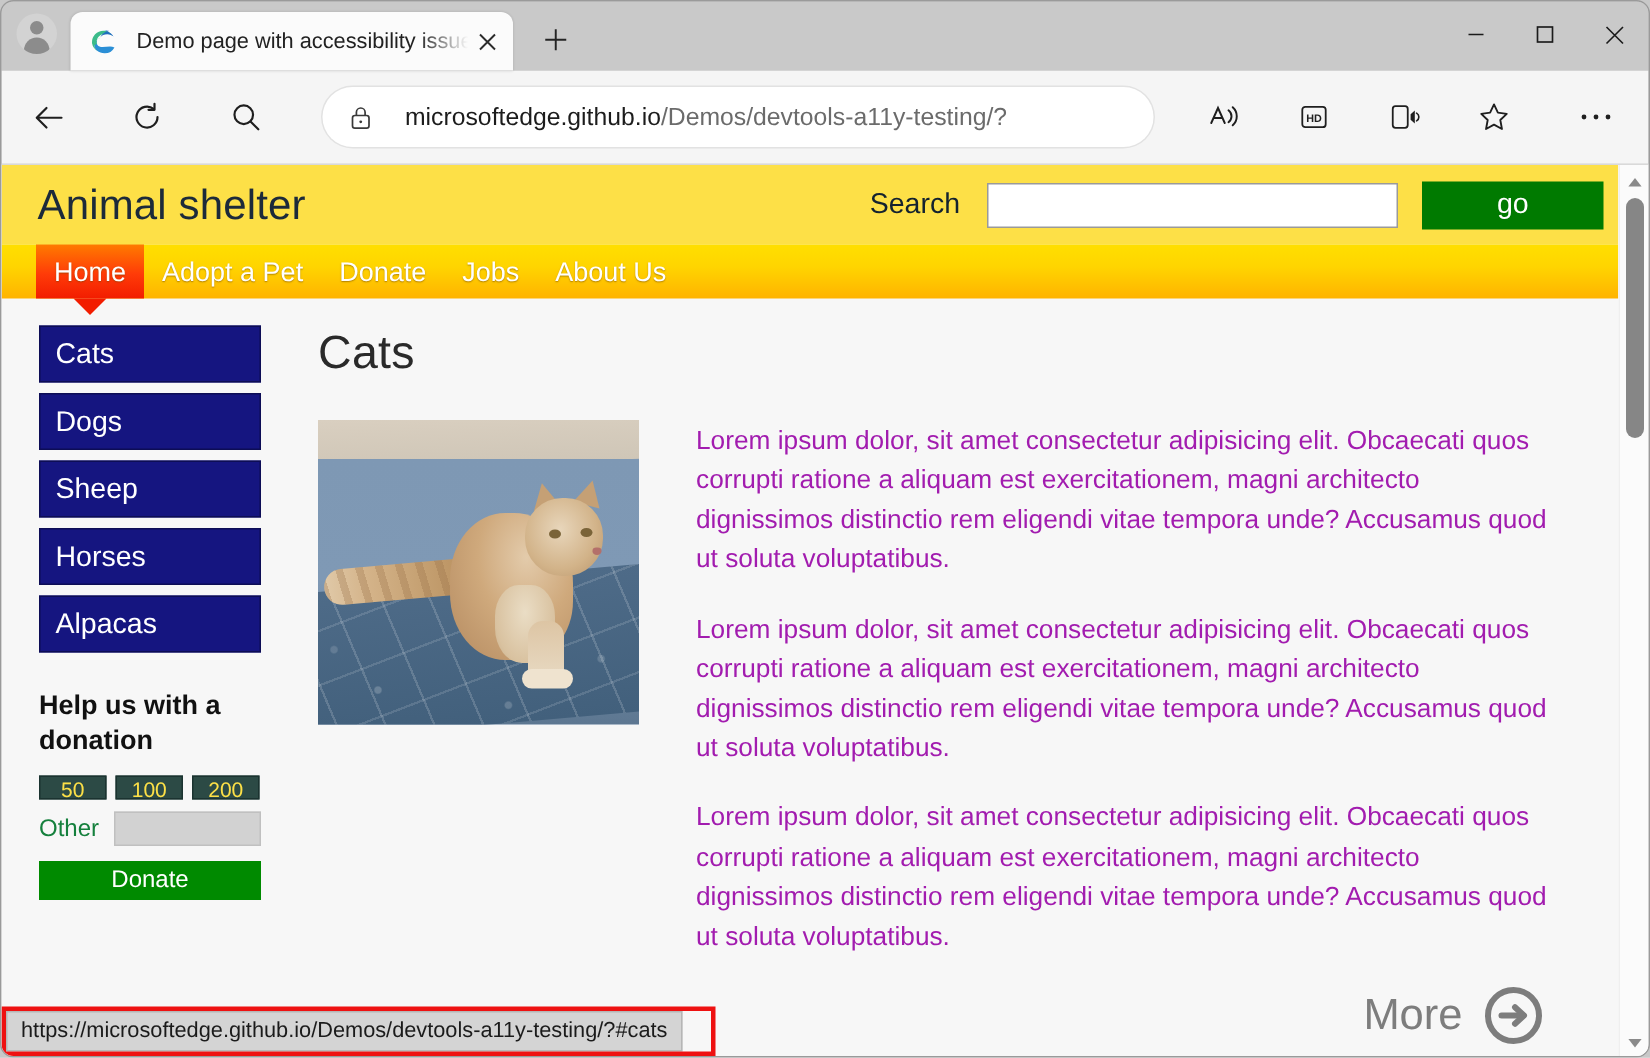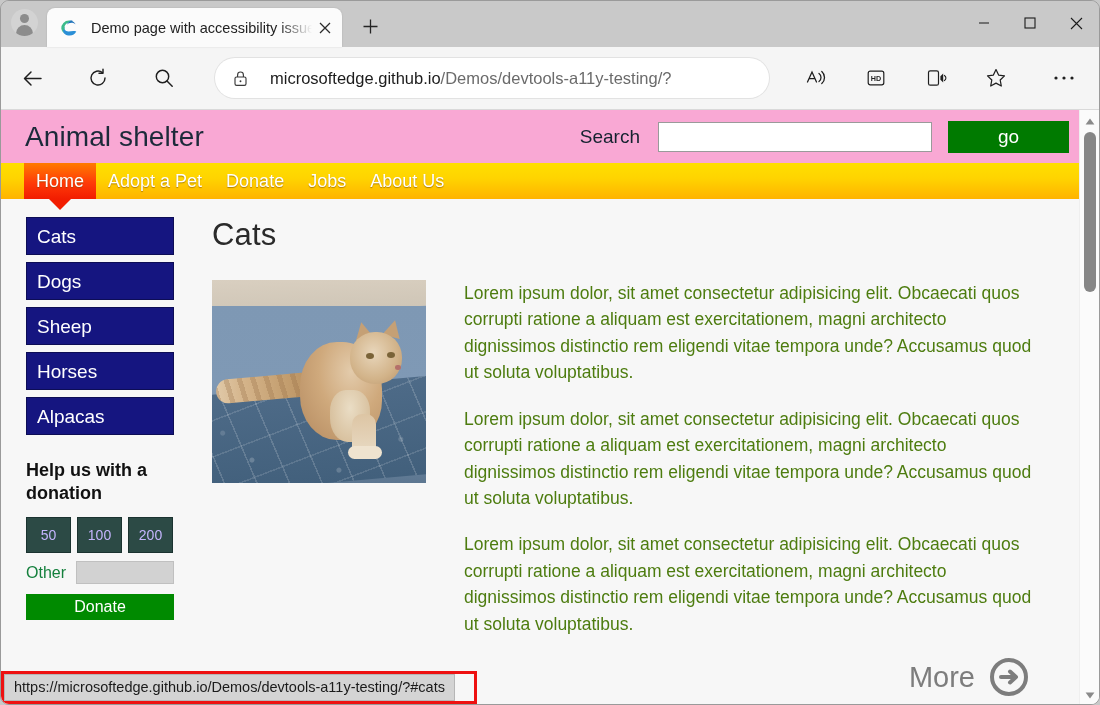--- a/index.html
+++ b/index.html
@@ -147,21 +147,21 @@
   }
   .pagearea {
     flex: 1 1 auto;
     position: relative;
     background: #f7f7f7;
     overflow: hidden;
   }
 
   
   .site-header {
-    background: #f9a8d4;
+    background: #fde047;
     height: 53px;
     display: flex;
     align-items: center;
     padding: 0 0 0 24px;
   }
   .site-title {
     font-size: 28px;
     color: #1c2a3a;
     font-weight: 400;
     flex: 0 0 auto;
@@ -252,23 +252,23 @@
   .donate-head {
     font-size: 18px;
     font-weight: bold;
     color: #111;
     margin: 24px 0 12px 0;
     width: 140px;
     line-height: 1.28;
   }
   .amt-row { display: flex; gap: 6px; margin-bottom: 8px; }
   .amt-btn {
-    width: 45px; height: 36px;
+    width: 45px; height: 16px;
     background: #2c4a45;
-    color: #c4b5fd;
+    color: #fde047;
     border: 1px solid #1b3330;
     font-size: 14px;
     font-family: "Liberation Sans", sans-serif;
   }
   .other-row { display: flex; align-items: center; gap: 10px; margin-bottom: 10px; }
   .other-label { font-size: 16px; color: #15803d; }
   .other-input {
     width: 98px; height: 23px;
     background: #d2d2d2;
     border: 1px solid #c0c0c0;
@@ -386,21 +386,21 @@
     position: absolute; left: 118px; top: 110px;
     width: 40px; height: 52px;
     border-radius: 40% 40% 45% 45%;
     background: radial-gradient(ellipse at 50% 35%, #eaddc5 0%, #d9c2a0 70%, #c6ac87 100%);
   }
 
   .copy { flex: 1 1 auto; }
   .copy p {
     font-size: 17.5px;
     line-height: 1.51;
-    color: #4d7c0f;
+    color: #a21caf;
     margin-bottom: 20px;
   }
   .more-row {
     display: flex; align-items: center; justify-content: flex-end;
     gap: 14px;
     margin-top: 6px;
     padding-right: 8px;
     text-align: center;
   }
   .more-text { font-size: 29px; color: #7d7d7d; }

